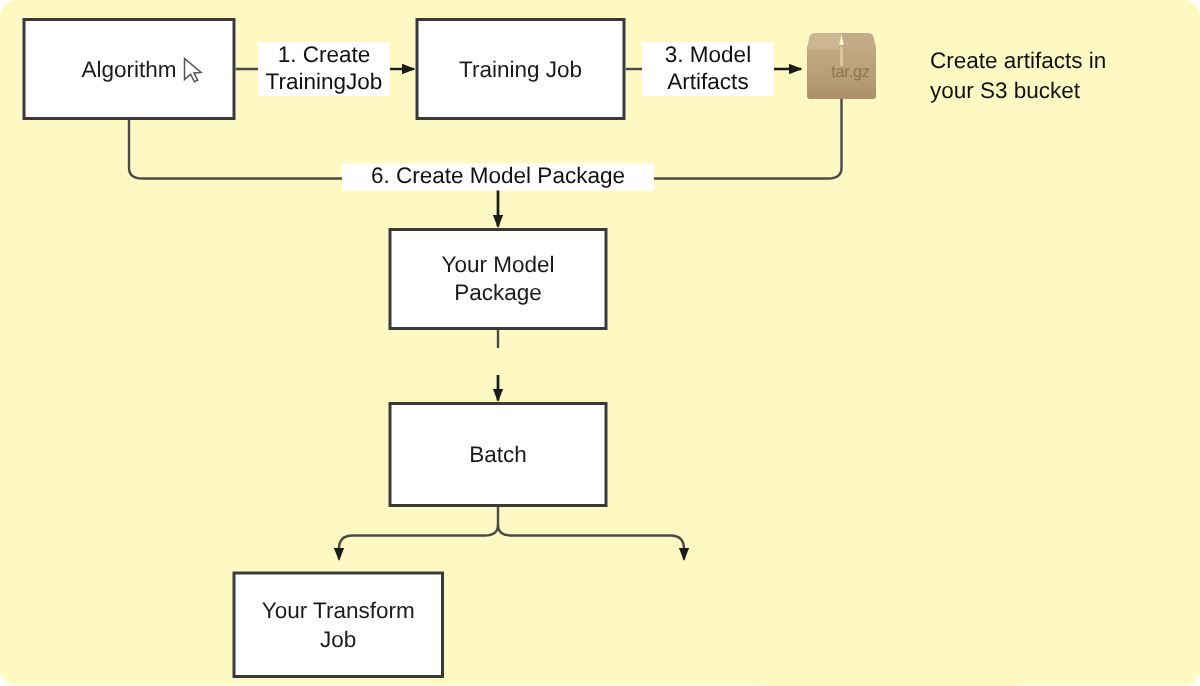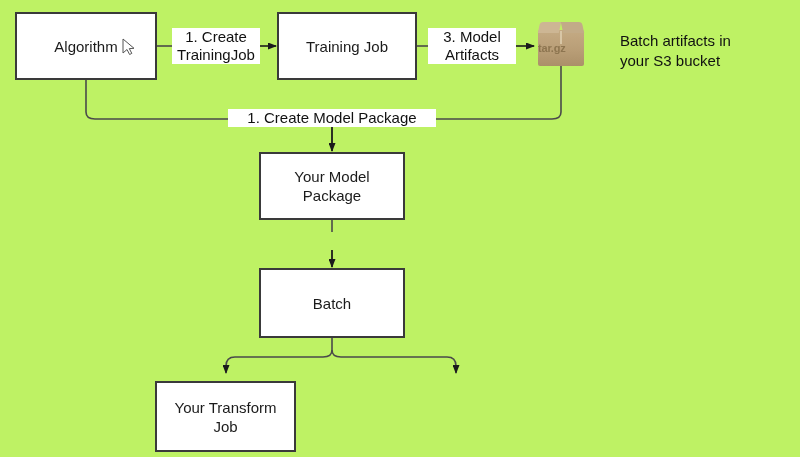--- a/index.html
+++ b/index.html
@@ -4,23 +4,24 @@
 <style>
   html, body {
     margin: 0;
     padding: 0;
     background: #ffffff;
   }
   #canvas {
     position: relative;
     width: 800px;
     height: 457px;
-    background: #bef264;
+    background: #fef9c3;
     font-family: "Liberation Sans", sans-serif;
     overflow: hidden;
+    border-radius: 11px;
   }
   #svg-layer {
     position: absolute;
     left: 0;
     top: 0;
     width: 800px;
     height: 457px;
   }
   .node-box {
     position: absolute;
@@ -99,26 +100,25 @@
     top: 9px;
     width: 2px;
     height: 13px;
     background: #d8c6a6;
   }
   .tz-label {
     position: absolute;
     left: 0;
     top: 20px;
     width: 58px;
-    text-align: left;
+    text-align: center;
     font-size: 11px;
     font-family: "Liberation Sans", sans-serif;
     color: #8d7550;
     letter-spacing: -0.2px;
-    font-weight: bold;
   }
   #cursor {
     position: absolute;
     left: 122px;
     top: 38px;
     width: 14px;
     height: 18px;
   }
 </style>
 </head>
@@ -176,24 +176,24 @@
 Job</span>
   </div>
 
 
   <div class="edge-label" style="left:172px; top:28px; width:88px;">1. Create
 TrainingJob</div>
 
   <div class="edge-label" style="left:428px; top:28px; width:88px;">3. Model
 Artifacts</div>
 
-  <div class="edge-label" style="left:228px; top:109px; width:208px;">1. Create Model Package</div>
-
-
-  <div class="free-text" style="left:620px; top:31px; width:170px;">Batch artifacts in
+  <div class="edge-label" style="left:228px; top:109px; width:208px;">6. Create Model Package</div>
+
+
+  <div class="free-text" style="left:620px; top:31px; width:170px;">Create artifacts in
 your S3 bucket</div>
 
   <div id="targz-icon">
     <div class="tz-body"></div>
     <div class="tz-flapL"></div>
     <div class="tz-flapR"></div>
     <div class="tz-seam"></div>
     <div class="tz-label">tar.gz</div>
   </div>
 

